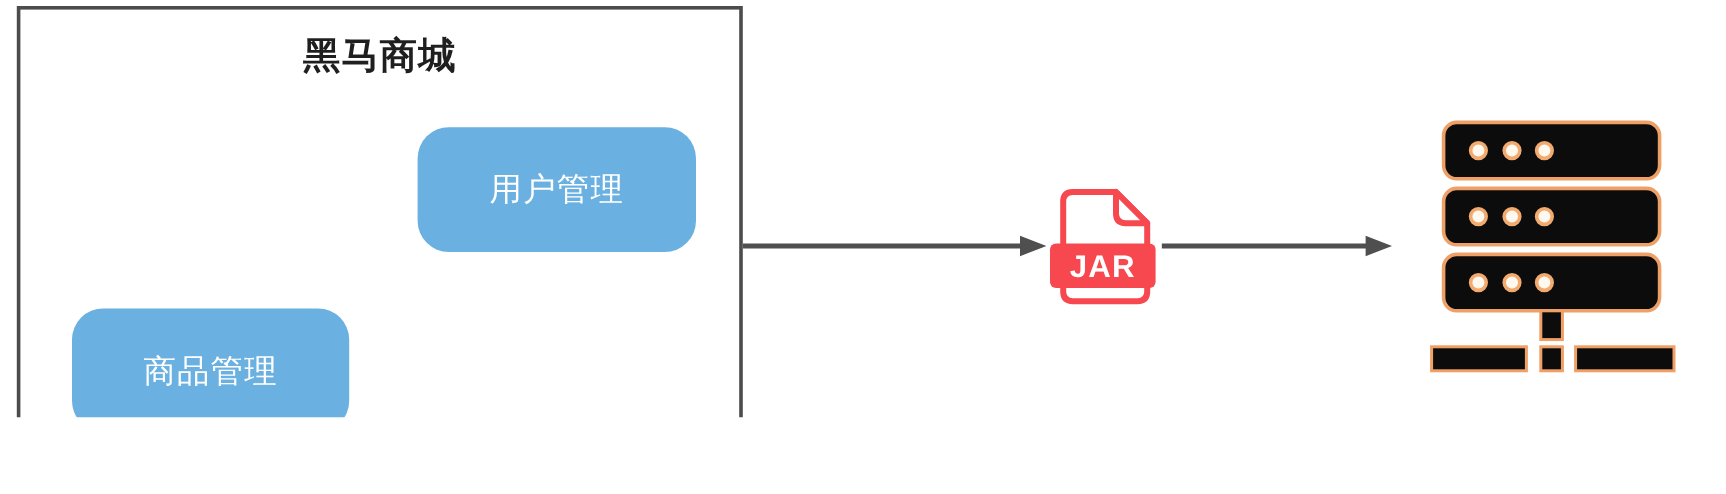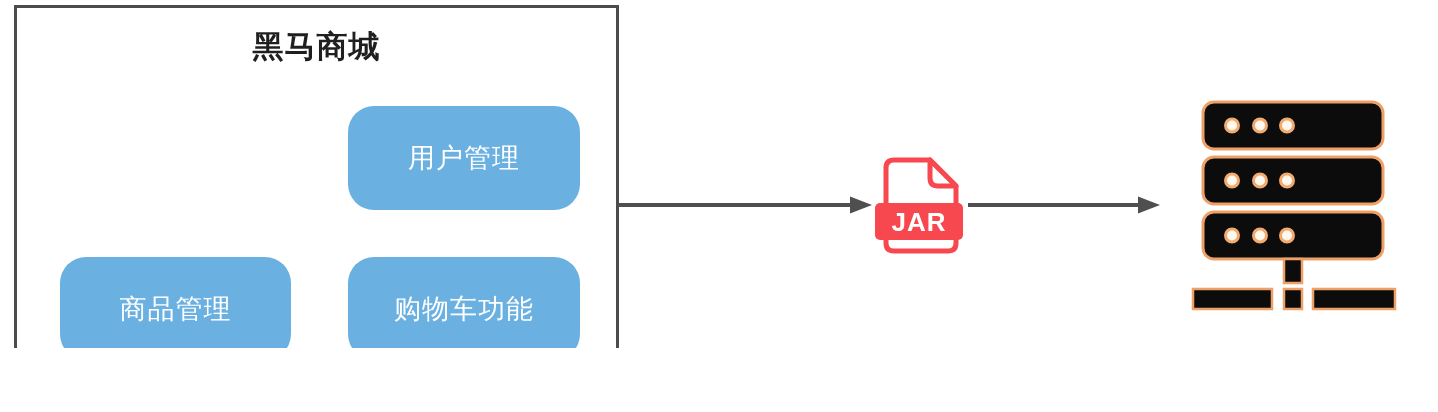--- a/index.html
+++ b/index.html
@@ -78,21 +78,20 @@
 </style>
 </head>
 <body>
 
 <div class="canvas">
 
   <div class="app-box">
     <div class="app-title">黑马商城</div>
     <div class="module module-user">用户管理</div>
     <div class="module module-trade">商品管理</div>
-    <div class="module module-cart">购物车功能</div>
   </div>
 
   <svg class="abs" style="left:619px;top:193px;" width="256" height="24" viewBox="0 0 256 24">
     <line class="flow-line" x1="0" y1="12" x2="233" y2="12"></line>
     <polygon class="arrowhead" points="231,3.5 253,12 231,20.5"></polygon>
   </svg>
 
   <svg class="abs" style="left:870px;top:153px;" width="102" height="106" viewBox="0 0 102 106">
     <path class="jar-outline" d="M 24 7 H 60 L 86 33 V 90 Q 86 98 78 98 H 24 Q 16 98 16 90 V 15 Q 16 7 24 7 Z"></path>
     <path class="jar-outline" d="M 60 7 V 25 Q 60 33 68 33 H 86 Z"></path>

